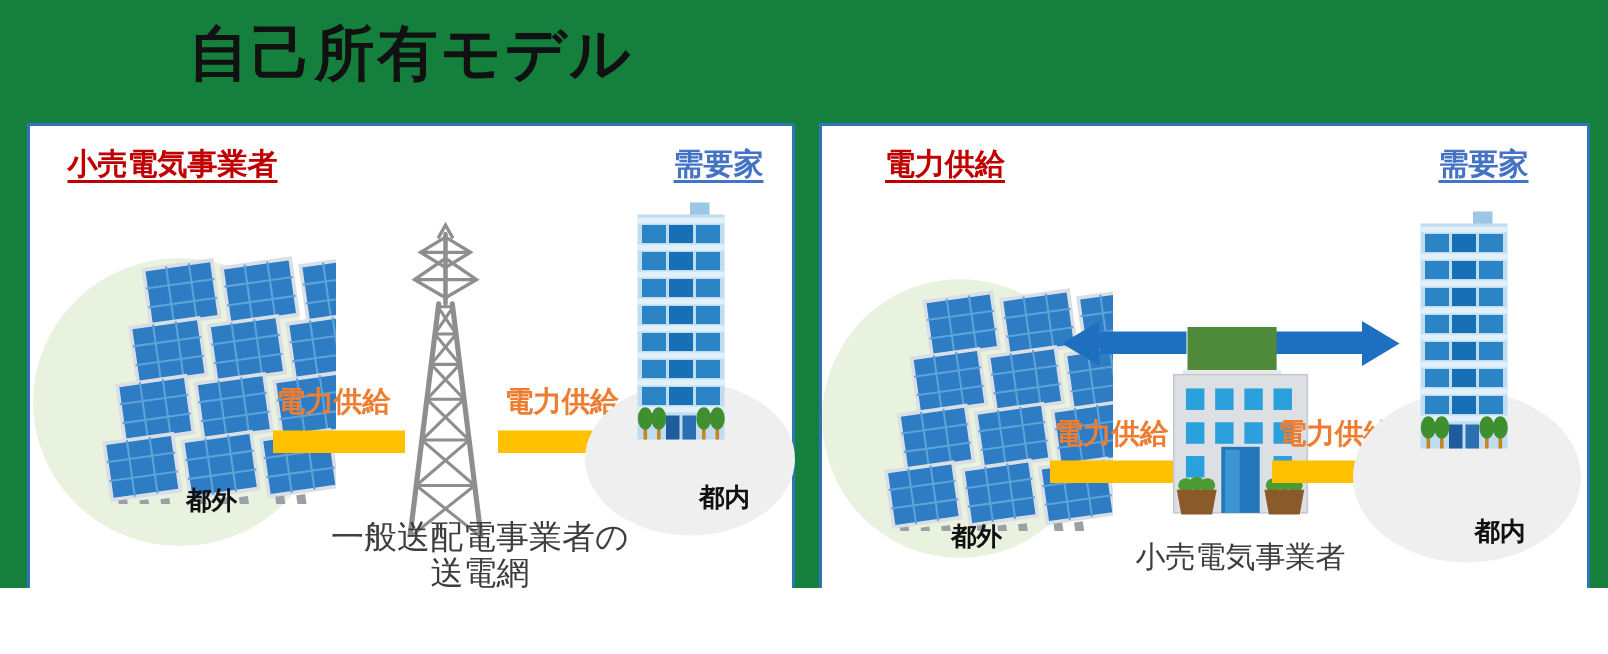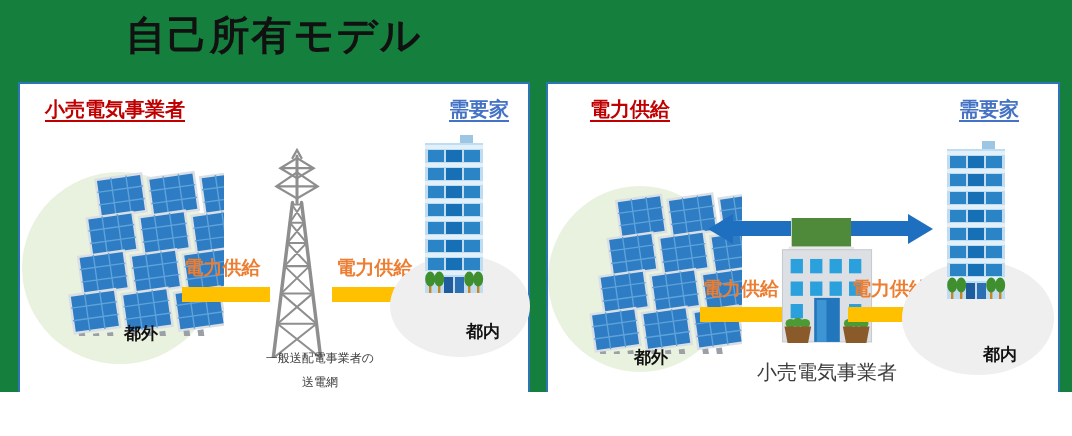--- a/index.html
+++ b/index.html
@@ -11,21 +11,21 @@
   .panel-title{
     font-size:40px;font-weight:700;text-align:center;letter-spacing:2px;color:#111;
   }
   .panel{
     position:absolute;top:82px;height:335px;border:2px solid #2E75B6;background:#ffffff;box-sizing:border-box;
   }
   .lbl-red{font-size:20px;font-weight:700;color:#C00000;text-decoration:underline;text-underline-offset:4px;}
   .lbl-blue{font-size:20px;font-weight:700;color:#4472C4;text-decoration:underline;text-underline-offset:4px;text-align:right;}
   .lbl-orange{font-size:19px;font-weight:700;color:#ED7D31;text-align:center;white-space:nowrap;}
   .lbl-area{font-size:17px;font-weight:700;color:#111;text-align:right;}
-  .lbl-caption{font-size:12px;color:#3d3d3d;text-align:center;line-height:24px;white-space:nowrap;}
+  .lbl-caption{font-size:22px;color:#3d3d3d;text-align:center;line-height:24px;white-space:nowrap;}
   .lbl-ppa{font-size:20px;font-weight:700;color:#2E74B5;text-align:center;white-space:nowrap;}
   .zone-green{background:#E9F2DE;border-radius:50%;}
   .zone-gray{background:#EFEFEF;border-radius:50%;}
   .ybar{background:#FFC000;height:15px;}
   .yhead{
     width:0;height:0;border-top:16px solid transparent;border-bottom:16px solid transparent;
     border-left:26px solid #FFC000;
   }
   .bbar{background:#1E6FBF;height:15px;}
   .bhead-right{

